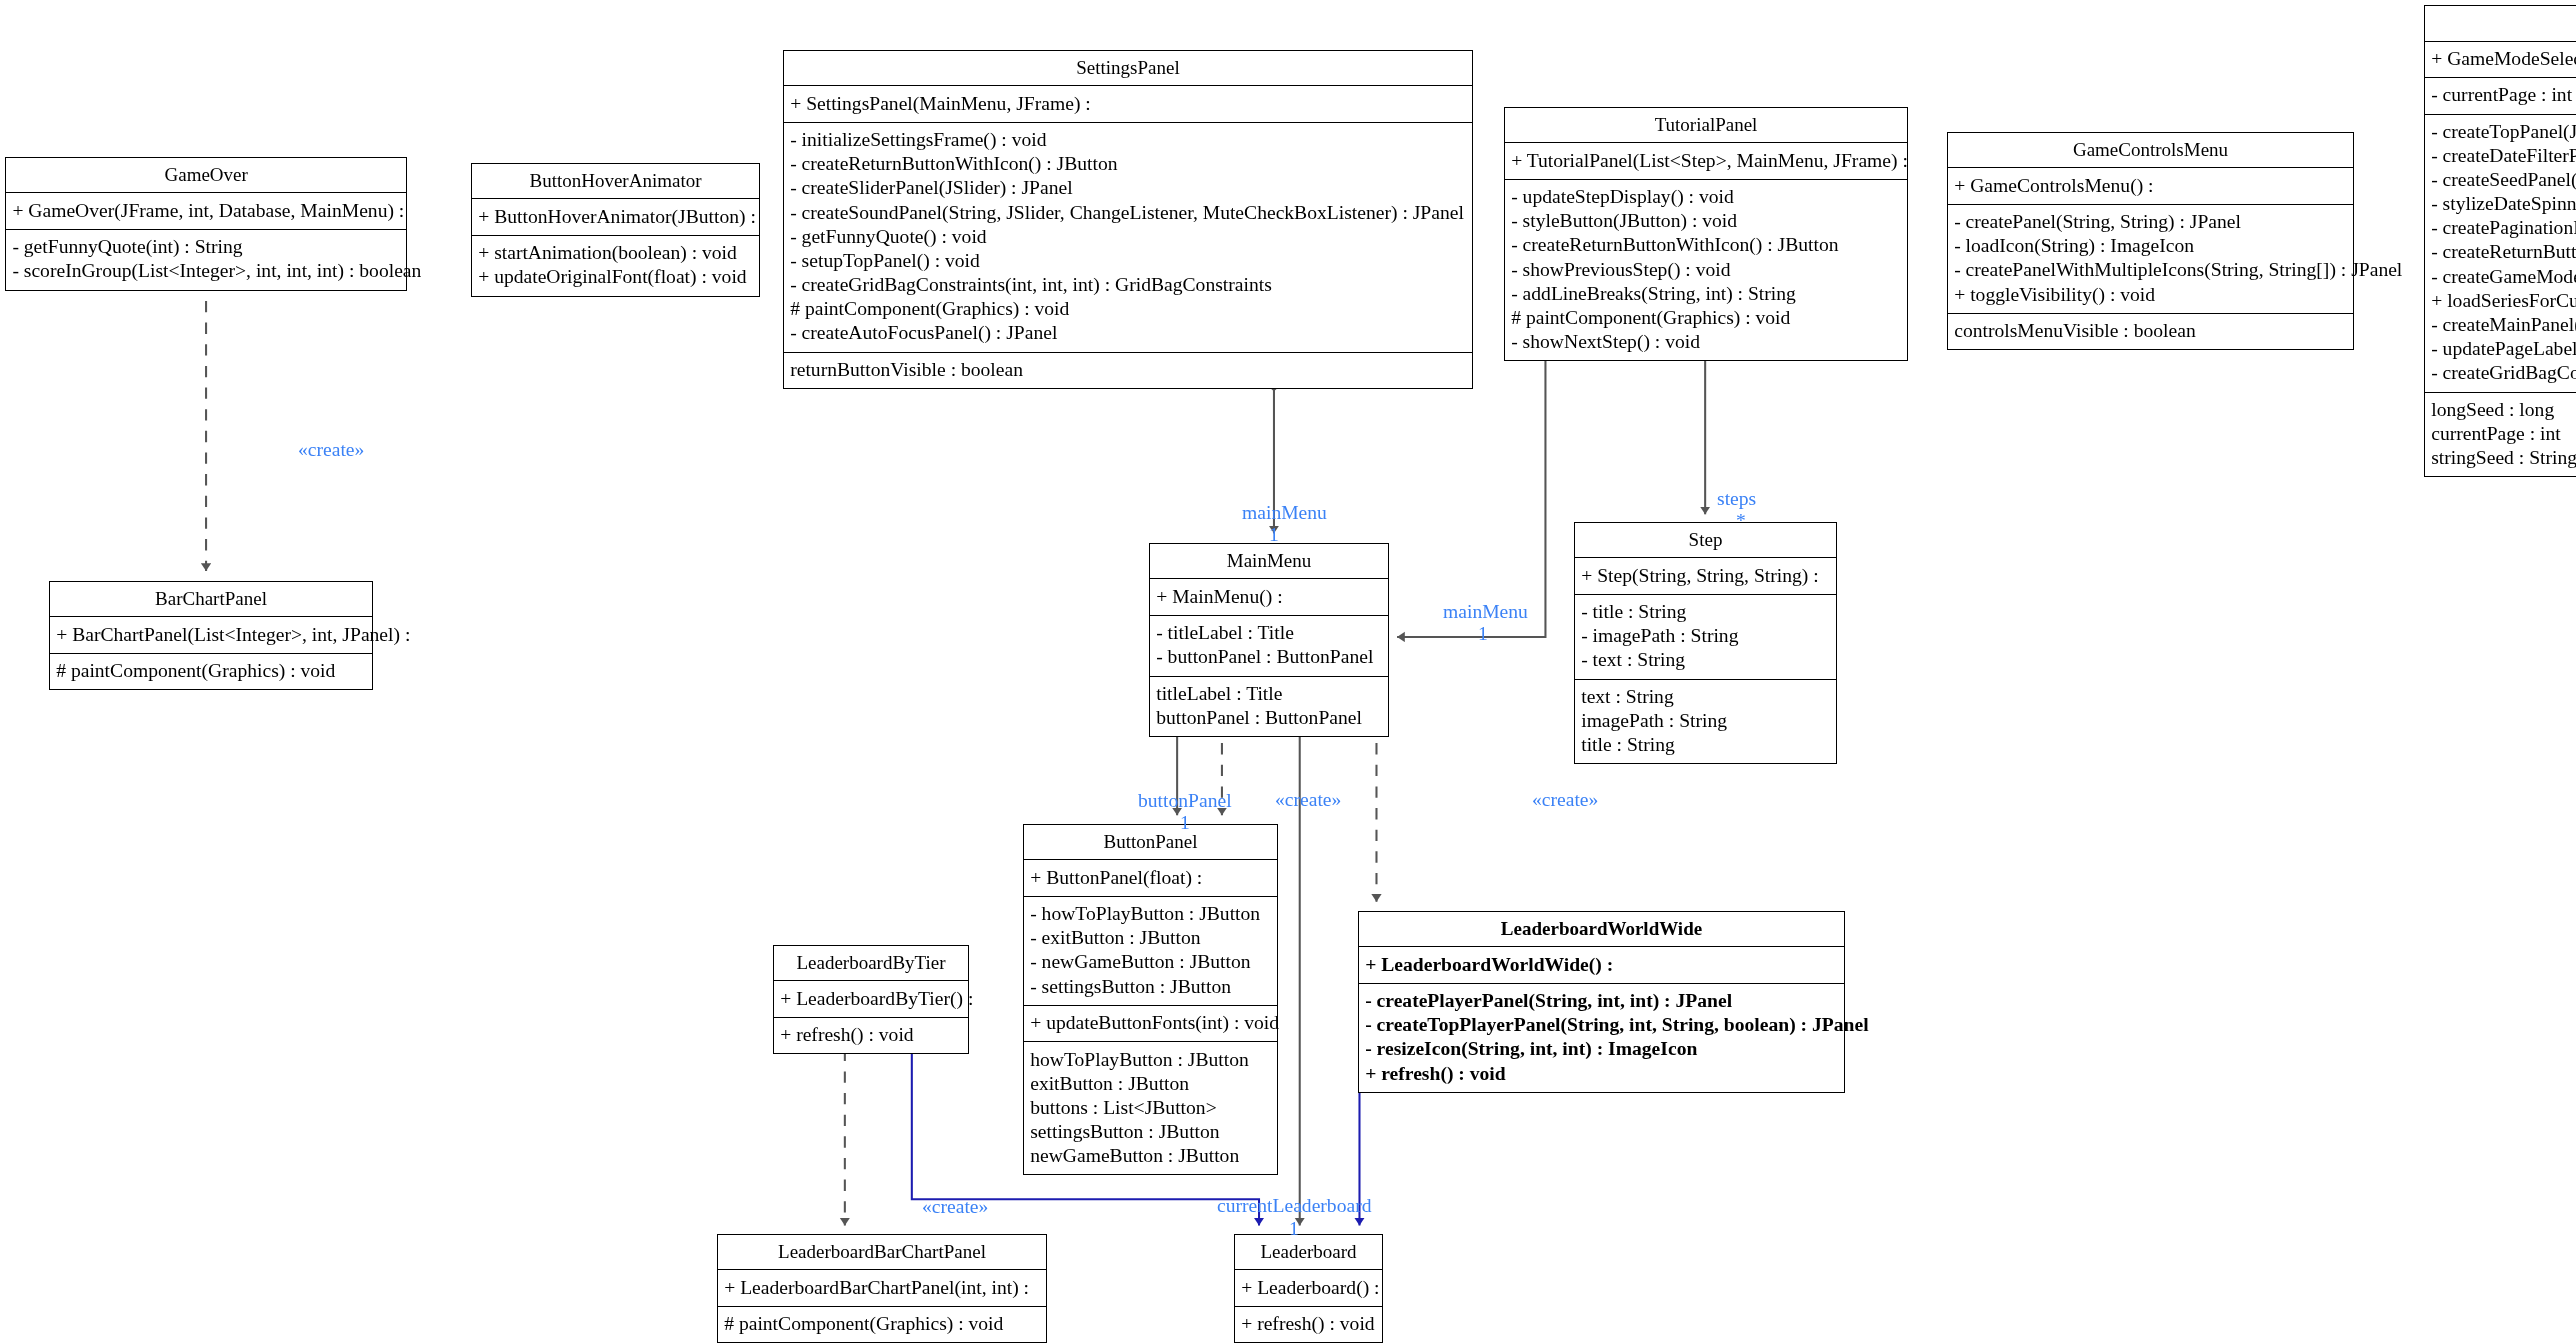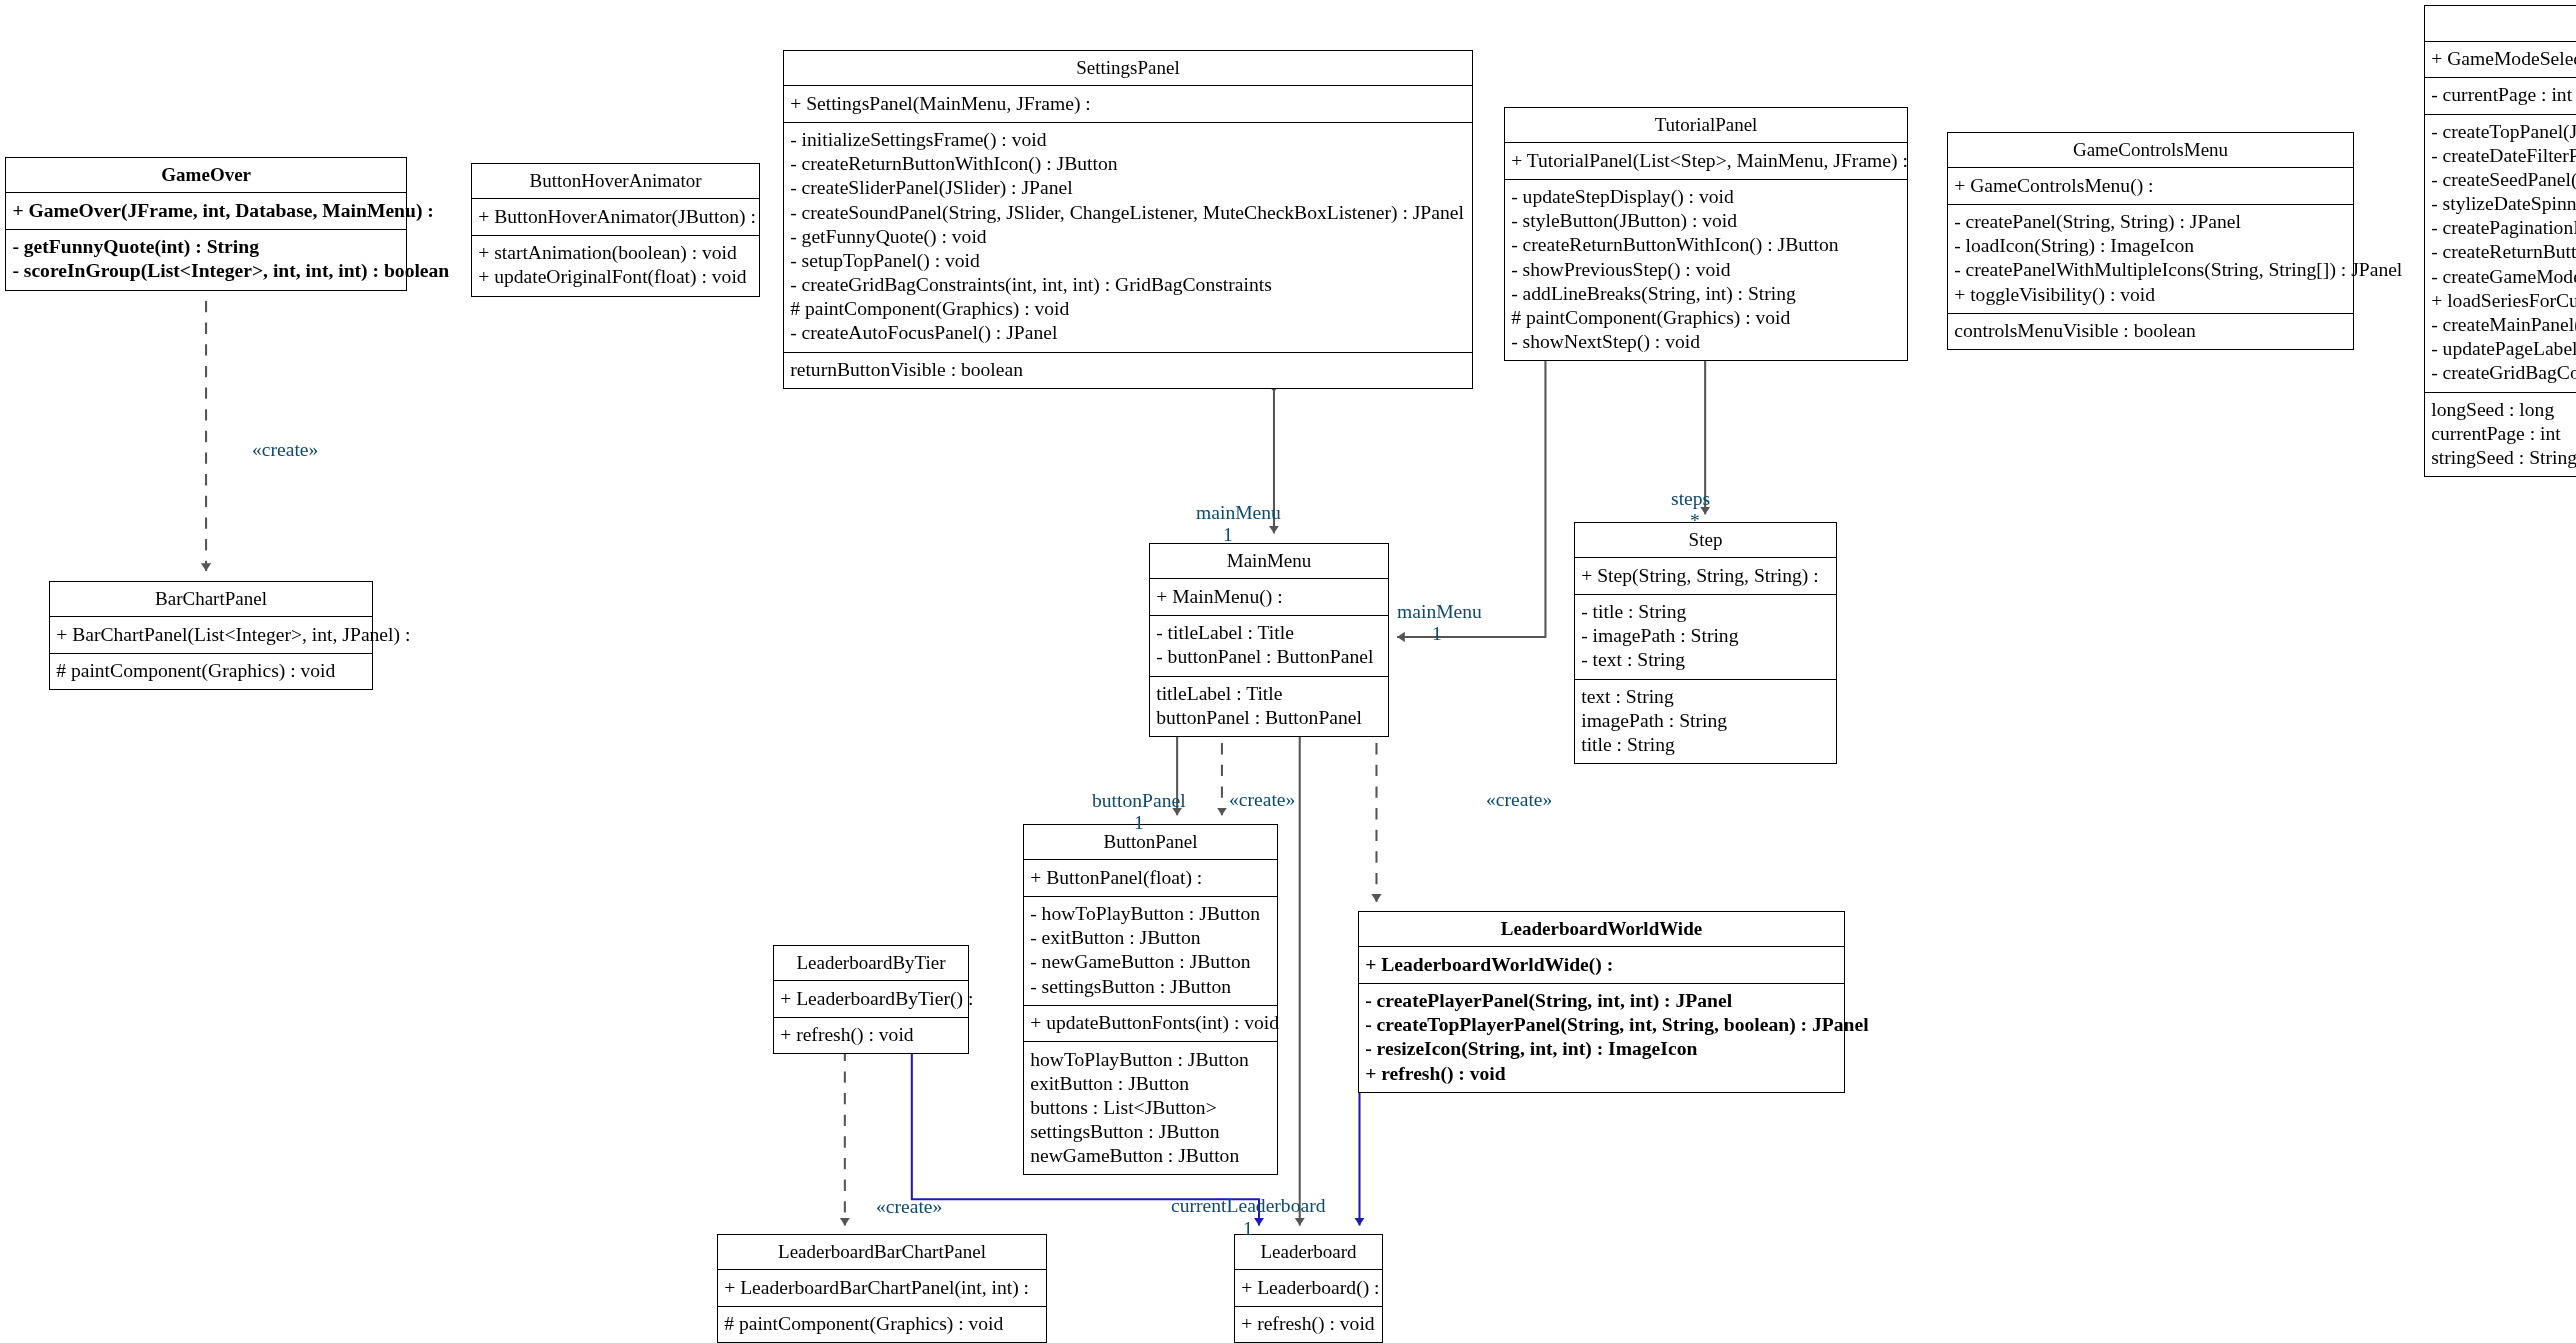--- a/index.html
+++ b/index.html
@@ -34,22 +34,23 @@
     font-size:19.6px;
     line-height:1.13;
     white-space:nowrap;
     padding:1px 0 1px 0;
   }
   .edge-label{
     position:absolute;
     font-size:19.6px;
     line-height:1.0;
     white-space:nowrap;
-    color:#0c4a6e;
+    color:#3b82f6;
     z-index:8;
+    margin-left:46px;
   }
 </style>
 </head>
 <body>
 
 <div id="canvas">
 
   <svg class="edges" viewBox="0 0 6600 2608" preserveAspectRatio="none">
     <defs>
       <marker id="arrowGrayOpen" markerWidth="30" markerHeight="30" refX="13" refY="9" orient="auto" markerUnits="userSpaceOnUse">
@@ -116,21 +117,21 @@
       <path d="M1770,1995 L1770,2327 L2444,2327 L2444,2378" fill="none" stroke="#1c1cb0" stroke-width="4" marker-end="url(#arrowBlueSolid)"></path>
     </g>
 
      Leaderboard (blue) --&gt;
     <g>
       <line x1="2639" y1="2043" x2="2639" y2="2378" stroke="#1c1cb0" stroke-width="4" marker-end="url(#arrowBlueSolid)"></line>
     </g>
   </svg>
 
   <div id="class-layer">
-      <div class="uml-class" style="left: 5.2px; top: 157px; width: 402px; font-weight: bold;">
+      <div class="uml-class" style="left: 5.2px; top: 157px; width: 402px;">
         <div class="uml-name">GameOver</div>
         <div class="uml-compartment">
           <div class="row">+ GameOver(JFrame, int, Database, MainMenu) :</div>
         </div>
         <div class="uml-compartment">
           <div class="row">- getFunnyQuote(int) : String</div>
           <div class="row">- scoreInGroup(List&lt;Integer&gt;, int, int, int) : boolean</div>
         </div>
       </div>
       <div class="uml-class" style="left: 471px; top: 163px; width: 289px;">

